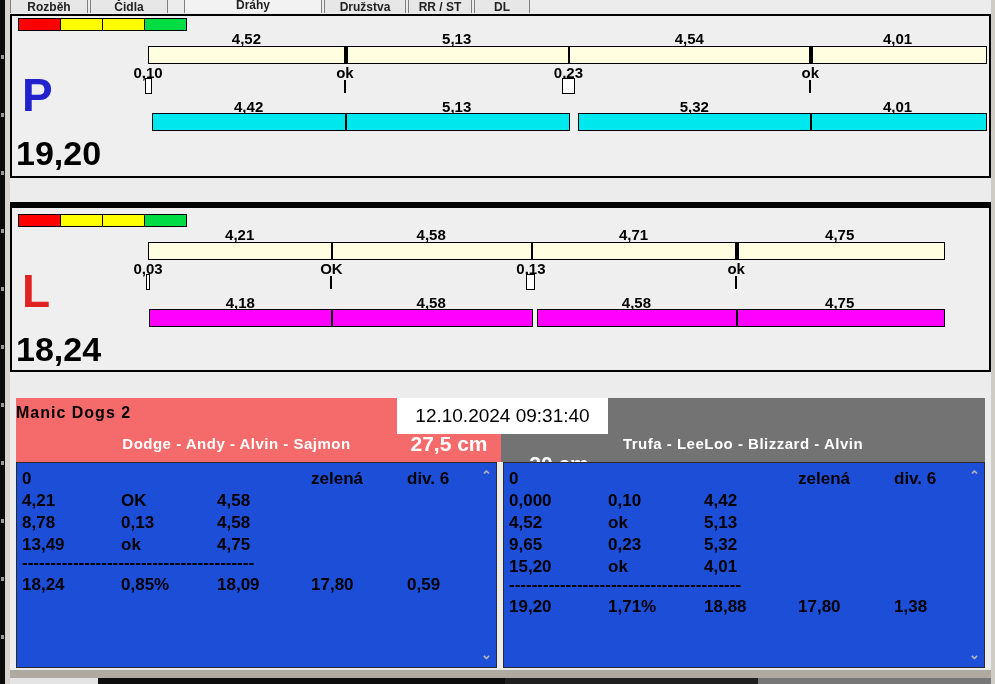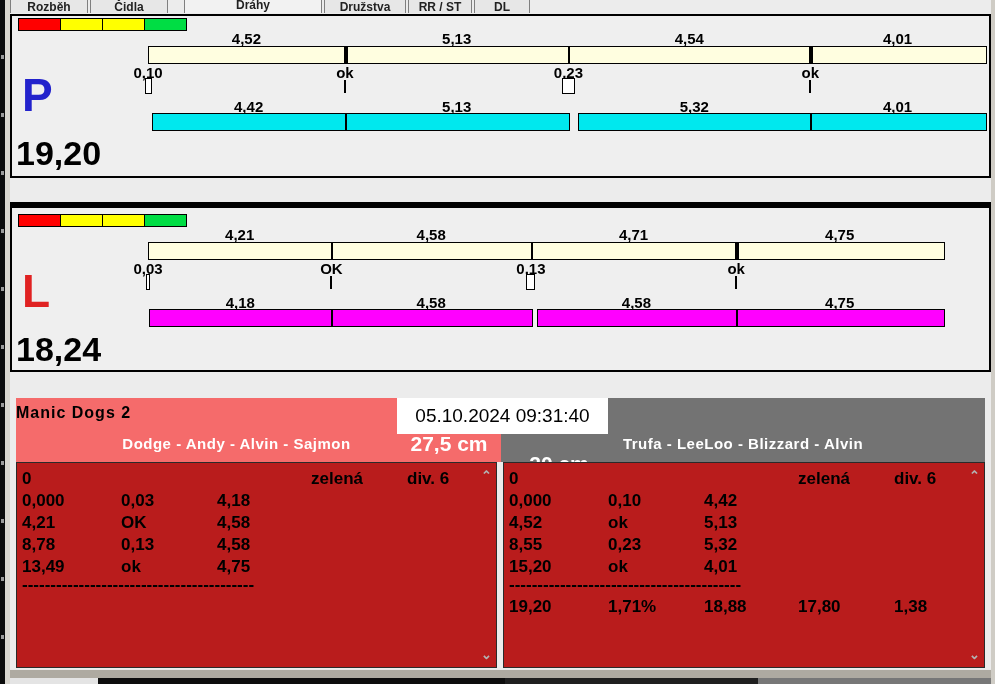--- a/index.html
+++ b/index.html
@@ -59,21 +59,21 @@
   .team-head .theight{position:absolute;top:34px;font-size:21px;font-weight:bold;color:#fff;text-align:center;}
   .head-red{left:16px;width:485px;}
   .head-blue{left:501px;width:484px;}
   .head-red .theight{left:383px;width:100px;}
   .head-blue .theight{left:8px;width:100px;margin-top:20px;}
   .head-red .tmembers{width:385px;margin-left:28px;}
   .stampbox{position:absolute;left:397px;top:398px;width:211px;height:36px;background:#fff;z-index:12;
     font-size:19px;color:#000;text-align:center;line-height:36px;white-space:nowrap;}
 
   
-  .rtable{position:absolute;top:462px;height:206px;background:#b91c1c;border:1px solid #2a2a2a;box-sizing:border-box;z-index:10;overflow:hidden;}
+  .rtable{position:absolute;top:462px;height:206px;background:#1d4ed8;border:1px solid #2a2a2a;box-sizing:border-box;z-index:10;overflow:hidden;}
   .rt-left{left:16px;width:481px;}
   .rt-right{left:503px;width:482px;}
   .tbody{position:absolute;left:5px;top:5px;right:20px;font-size:17px;font-weight:bold;color:#000;}
   .trow{height:22px;line-height:22px;white-space:nowrap;}
   .trow .c{display:inline-block;vertical-align:top;}
   .c0{width:99px;} .c1{width:96px;} .c2{width:94px;} .c3{width:96px;} .c4{width:70px;}
   .tdash{height:14px;line-height:14px;letter-spacing:0;overflow:hidden;width:290px;}
   .ttotal{margin-top:4px;}
   .scr{position:absolute;right:3px;width:13px;height:13px;color:#b3b3b3;font-size:13px;line-height:13px;text-align:center;font-weight:bold;}
   .scr-up{top:6px;} .scr-dn{bottom:6px;}
@@ -212,39 +212,39 @@
 <div class="team-head head-red" style="background: rgb(245, 107, 107);">
   <div class="tname">Manic Dogs 2</div>
   <div class="tmembers">Dodge - Andy - Alvin - Sajmon</div>
   <div class="theight">27,5 cm</div>
 </div>
 <div class="team-head head-blue" style="background: #737373;">
   <div class="tname">JokerZ CSI</div>
   <div class="tmembers">Trufa - LeeLoo - Blizzard - Alvin</div>
   <div class="theight">20 cm</div>
 </div>
-<div class="stampbox">05.10.2024 09:31:40</div>
+<div class="stampbox">12.10.2024 09:31:40</div>
 
 <div class="rtable rt-left">
   <div class="tbody">
       <div class="trow"><span class="c c0">0</span><span class="c c1"></span><span class="c c2"></span><span class="c c3">zelená</span><span class="c c4">div. 6</span></div>
-      <div class="trow"><span class="c c0">0,000</span><span class="c c1">0,03</span><span class="c c2">4,18</span><span class="c c3"></span><span class="c c4"></span></div>
       <div class="trow"><span class="c c0">4,21</span><span class="c c1">OK</span><span class="c c2">4,58</span><span class="c c3"></span><span class="c c4"></span></div>
       <div class="trow"><span class="c c0">8,78</span><span class="c c1">0,13</span><span class="c c2">4,58</span><span class="c c3"></span><span class="c c4"></span></div>
       <div class="trow"><span class="c c0">13,49</span><span class="c c1">ok</span><span class="c c2">4,75</span><span class="c c3"></span><span class="c c4"></span></div>
       <div class="tdash">-----------------------------------------</div>
+      <div class="trow ttotal"><span class="c c0">18,24</span><span class="c c1">0,85%</span><span class="c c2">18,09</span><span class="c c3">17,80</span><span class="c c4">0,59</span></div>
     </div>
   <div class="scr scr-up">⌃</div>
   <div class="scr scr-dn">⌄</div>
 </div>
 <div class="rtable rt-right">
   <div class="tbody">
       <div class="trow"><span class="c c0">0</span><span class="c c1"></span><span class="c c2"></span><span class="c c3">zelená</span><span class="c c4">div. 6</span></div>
       <div class="trow"><span class="c c0">0,000</span><span class="c c1">0,10</span><span class="c c2">4,42</span><span class="c c3"></span><span class="c c4"></span></div>
       <div class="trow"><span class="c c0">4,52</span><span class="c c1">ok</span><span class="c c2">5,13</span><span class="c c3"></span><span class="c c4"></span></div>
-      <div class="trow"><span class="c c0">8,55</span><span class="c c1">0,23</span><span class="c c2">5,32</span><span class="c c3"></span><span class="c c4"></span></div>
+      <div class="trow"><span class="c c0">9,65</span><span class="c c1">0,23</span><span class="c c2">5,32</span><span class="c c3"></span><span class="c c4"></span></div>
       <div class="trow"><span class="c c0">15,20</span><span class="c c1">ok</span><span class="c c2">4,01</span><span class="c c3"></span><span class="c c4"></span></div>
       <div class="tdash">-----------------------------------------</div>
       <div class="trow ttotal"><span class="c c0">19,20</span><span class="c c1">1,71%</span><span class="c c2">18,88</span><span class="c c3">17,80</span><span class="c c4">1,38</span></div>
     </div>
   <div class="scr scr-up">⌃</div>
   <div class="scr scr-dn">⌄</div>
 </div>
 
 </body></html>

